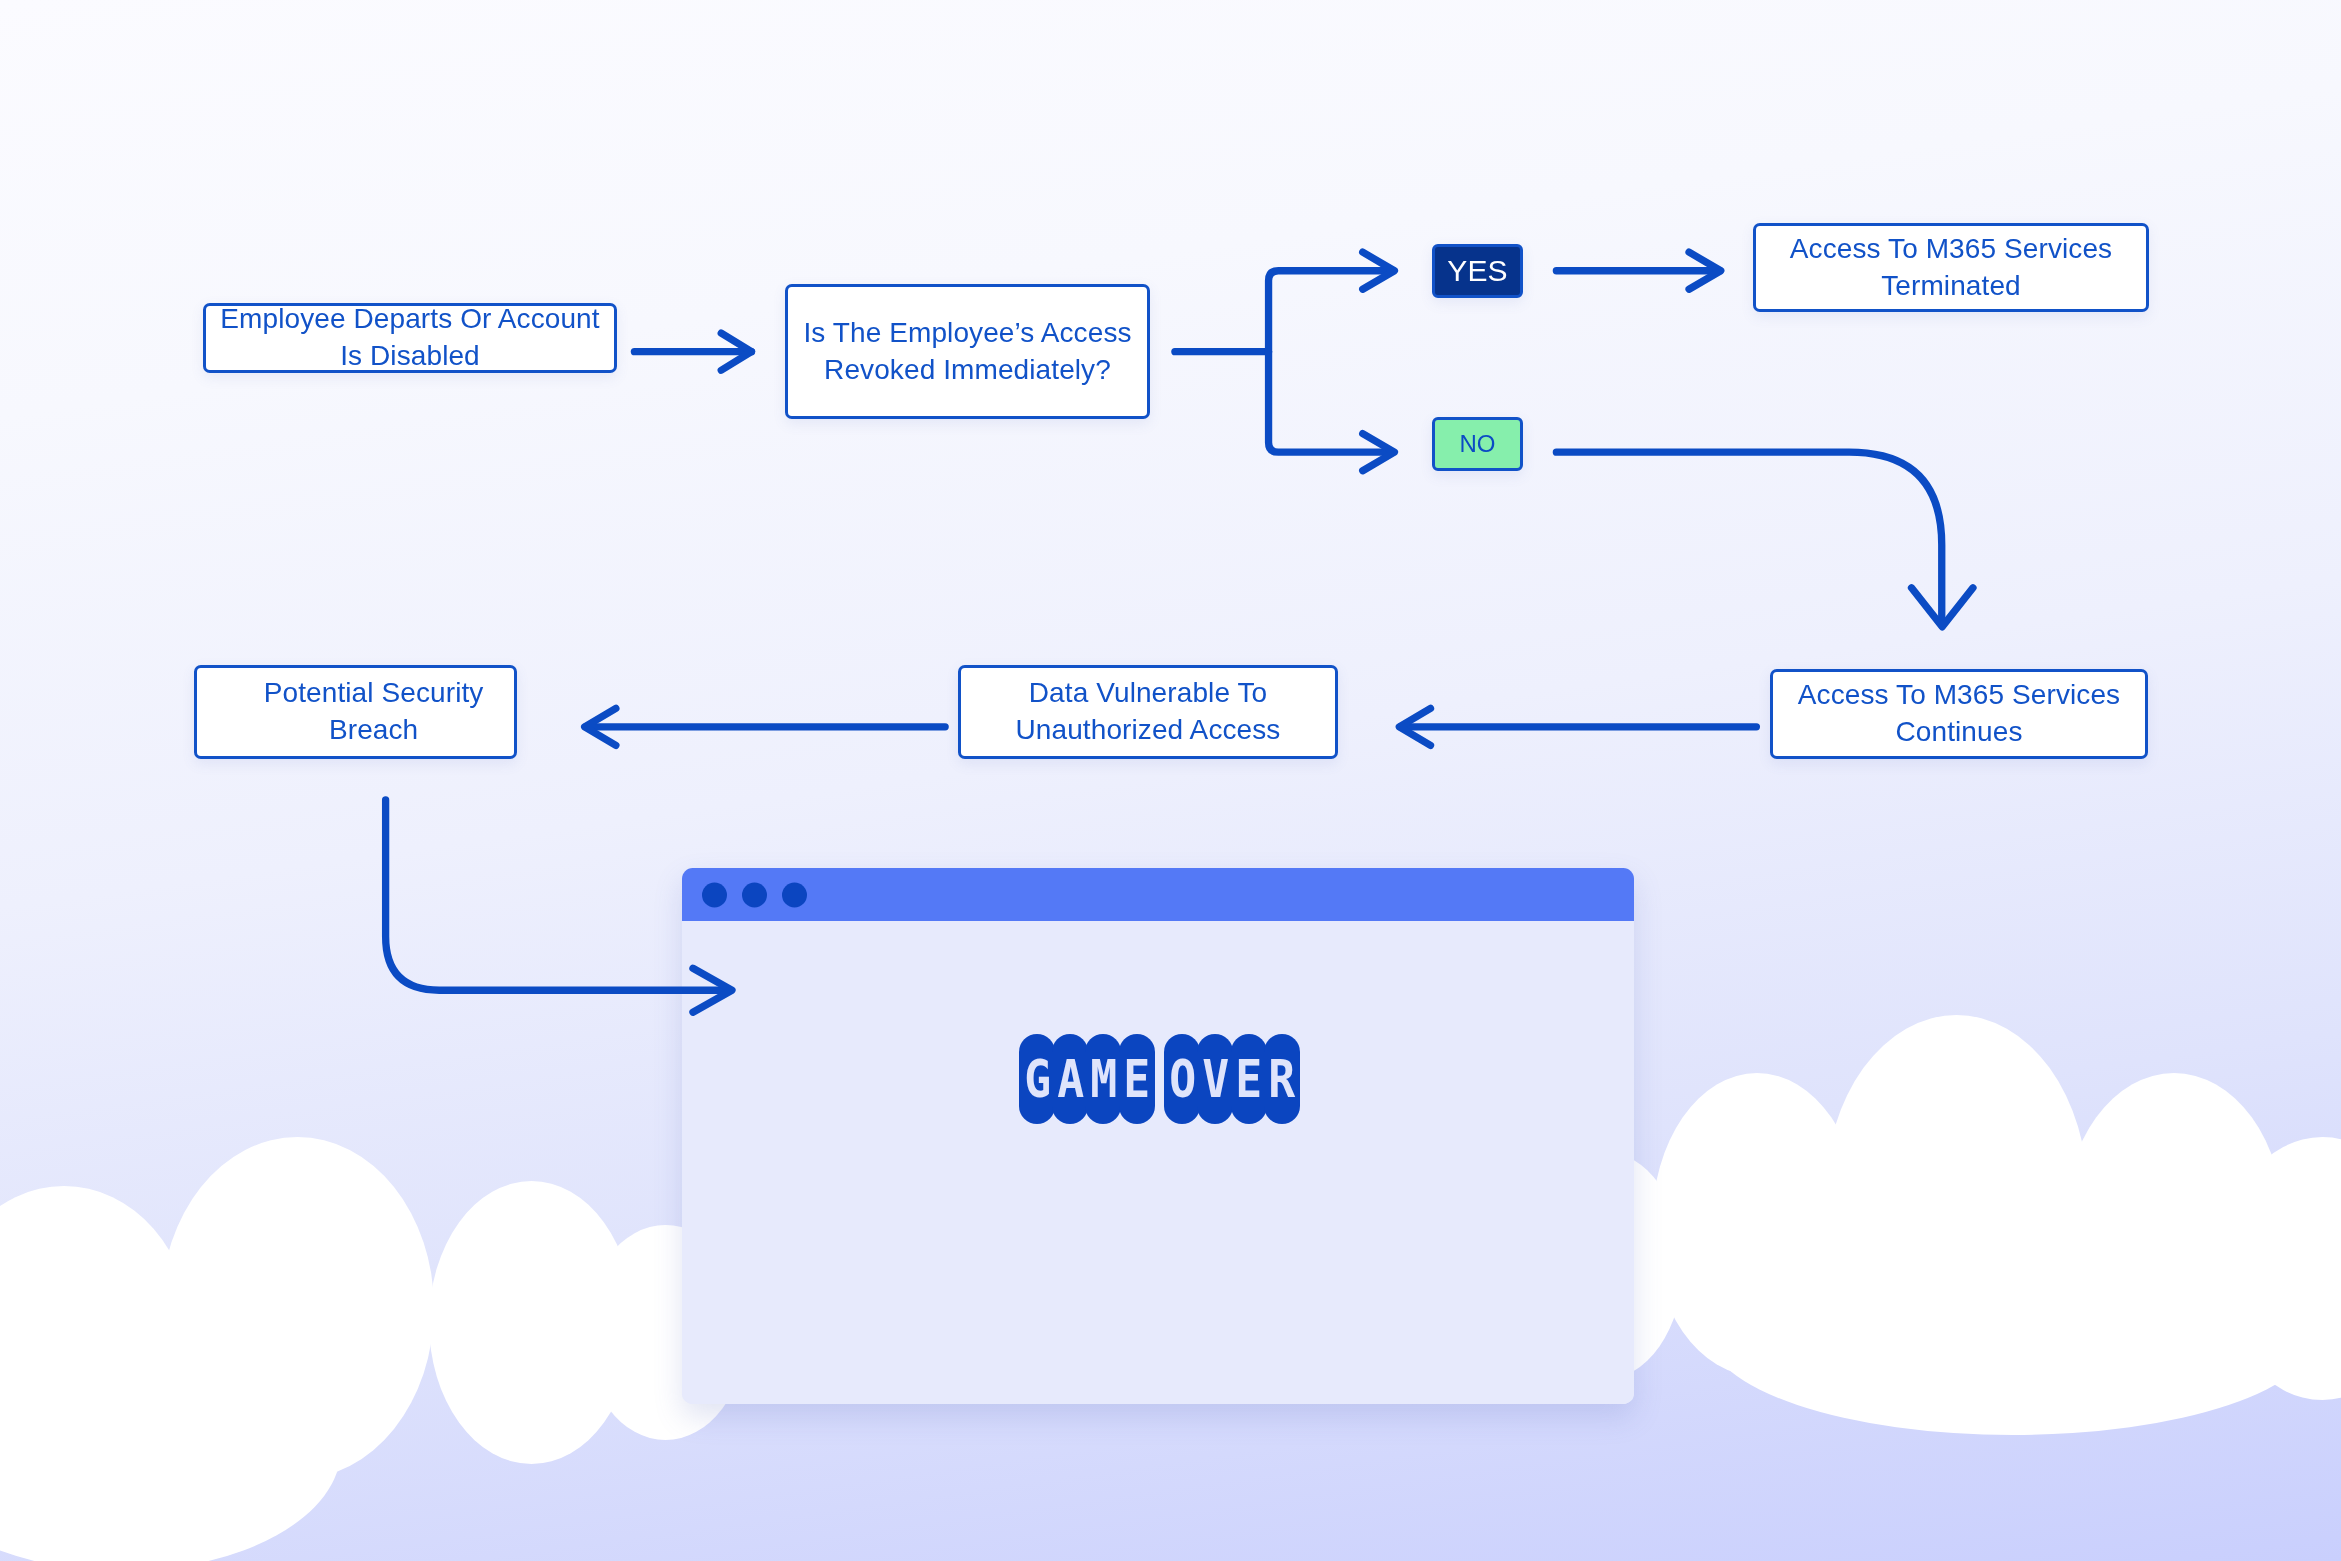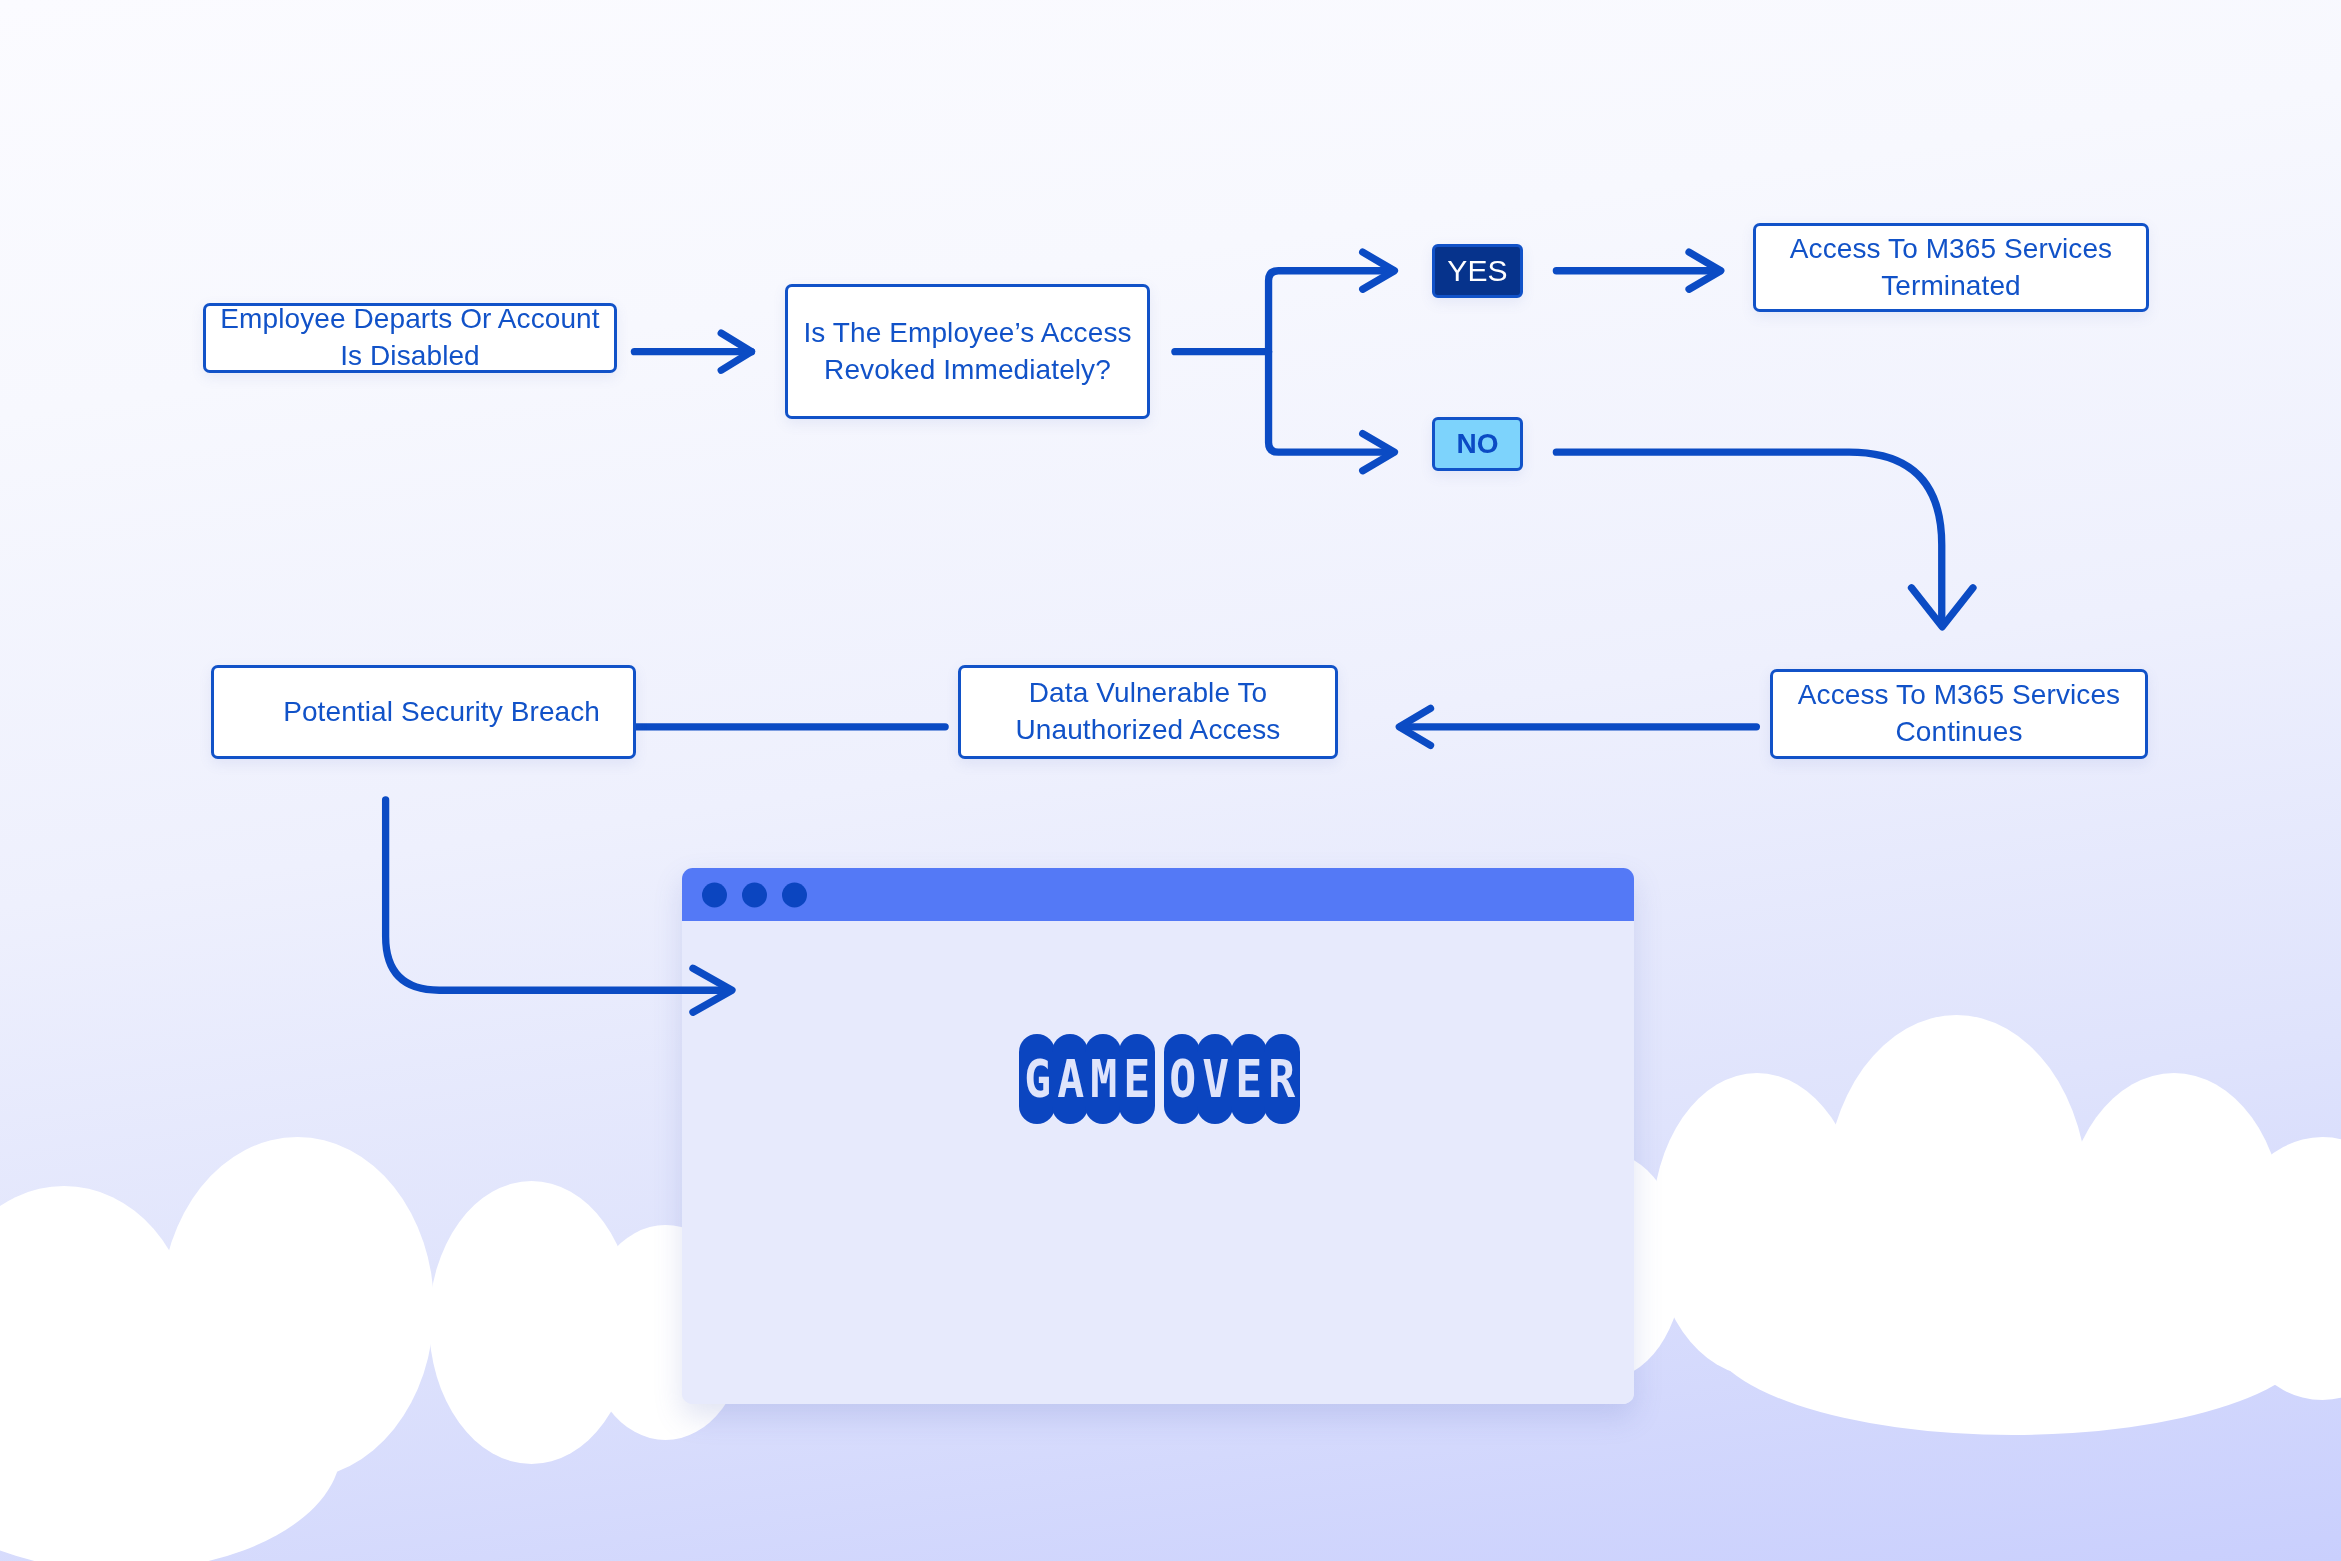--- a/index.html
+++ b/index.html
@@ -49,31 +49,31 @@
   
   .node{
     position:absolute;z-index:4;box-sizing:border-box;
     display:flex;align-items:center;justify-content:center;text-align:center;
     background:#ffffff;border:3.4px solid #1152c8;border-radius:6.8px;
     color:#1152c8;font-size:28px;line-height:1.32;letter-spacing:0.1px;
     padding:3.9px 8.8px;
     box-shadow:0 4.9px 12.7px rgba(90,105,190,.10);
   }
   .node.yes{background:#06338c;border-color:#1152c8;color:#ffffff;border-radius:5.9px;font-size:30px;}
-  .node.no{background:#7dd3fc;border-color:#1152c8;color:#0b4bc4;border-radius:5.9px;font-size:28px;font-weight:bold;}
+  .node.no{background:#86efac;border-color:#1152c8;color:#0b4bc4;border-radius:5.9px;font-size:24px;}
 
   
   #n-depart   {left:203px; top:303px;  width:414px; height:70px;}
   #n-question {left:785px;top:284px;  width:365px; height:135px;}
   #n-yes      {left:1432px;top:244px;  width:91px; height:54px;text-align:right;}
   #n-no       {left:1432px;top:417px;  width:91px; height:54px;}
   #n-term     {left:1753px;top:223px;  width:396px; height:89px;}
   #n-cont     {left:1770px;top:669px; width:378px; height:90px;}
   #n-vuln     {left:958px;top:665px; width:380px; height:94px;}
-  #n-breach   {left:211px; top:665px; width:425px; height:94px;padding-left:45px;}
+  #n-breach   {left:194px; top:665px; width:323px; height:94px;padding-left:45px;}
 
   .arrows{position:absolute;left:0;top:0;width:2342px;height:1561px;z-index:3;pointer-events:none;}
 </style>
 </head>
 <body>
 
 <div class="stage">
 
   <div class="cloud-layer">
 

